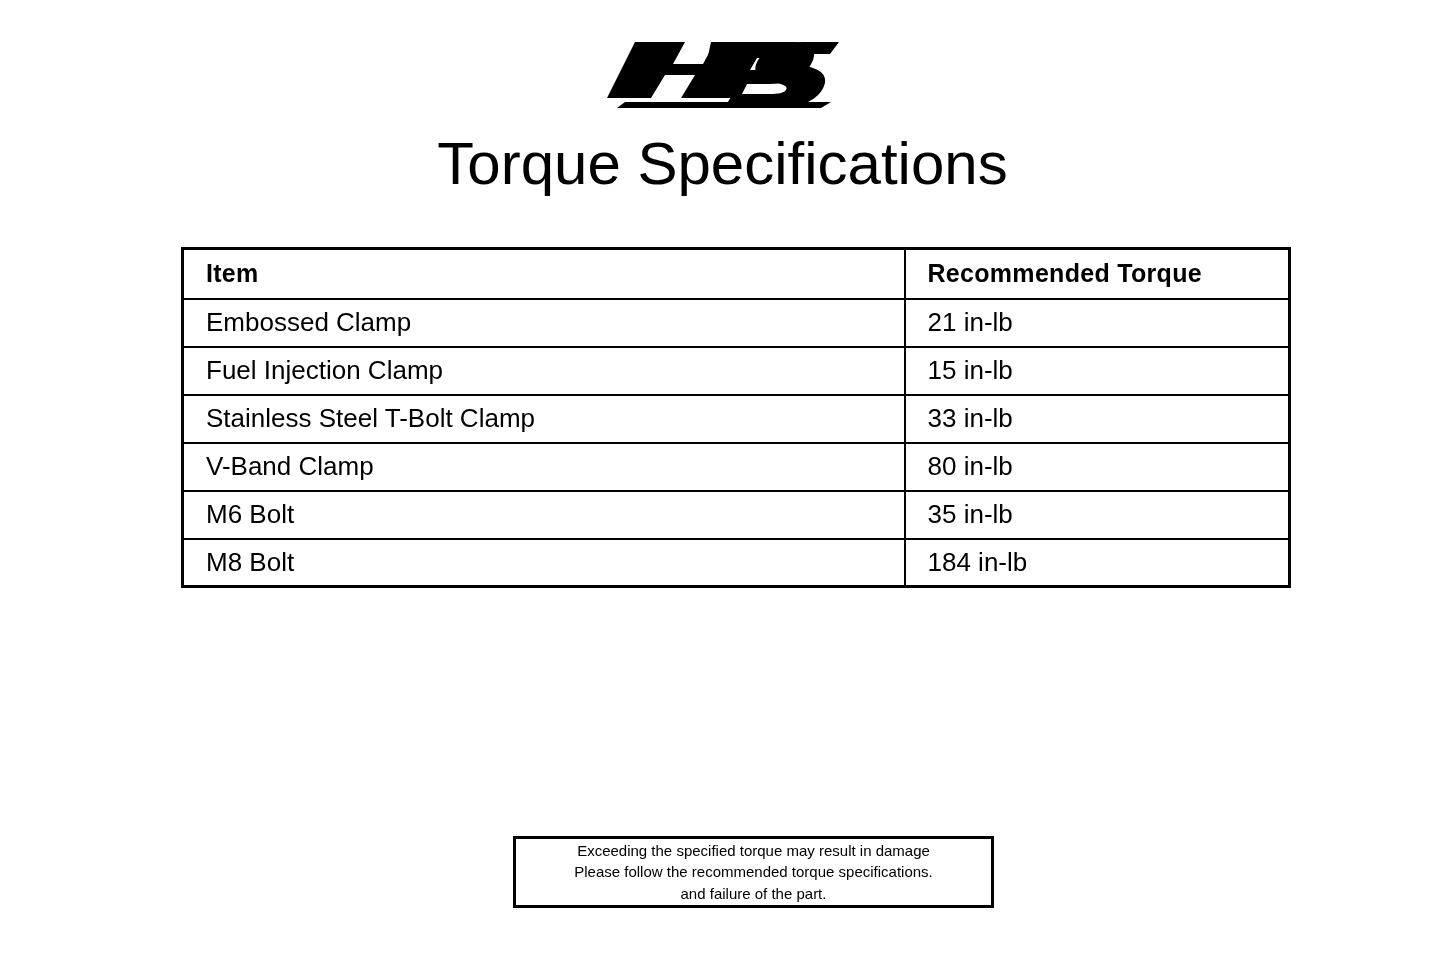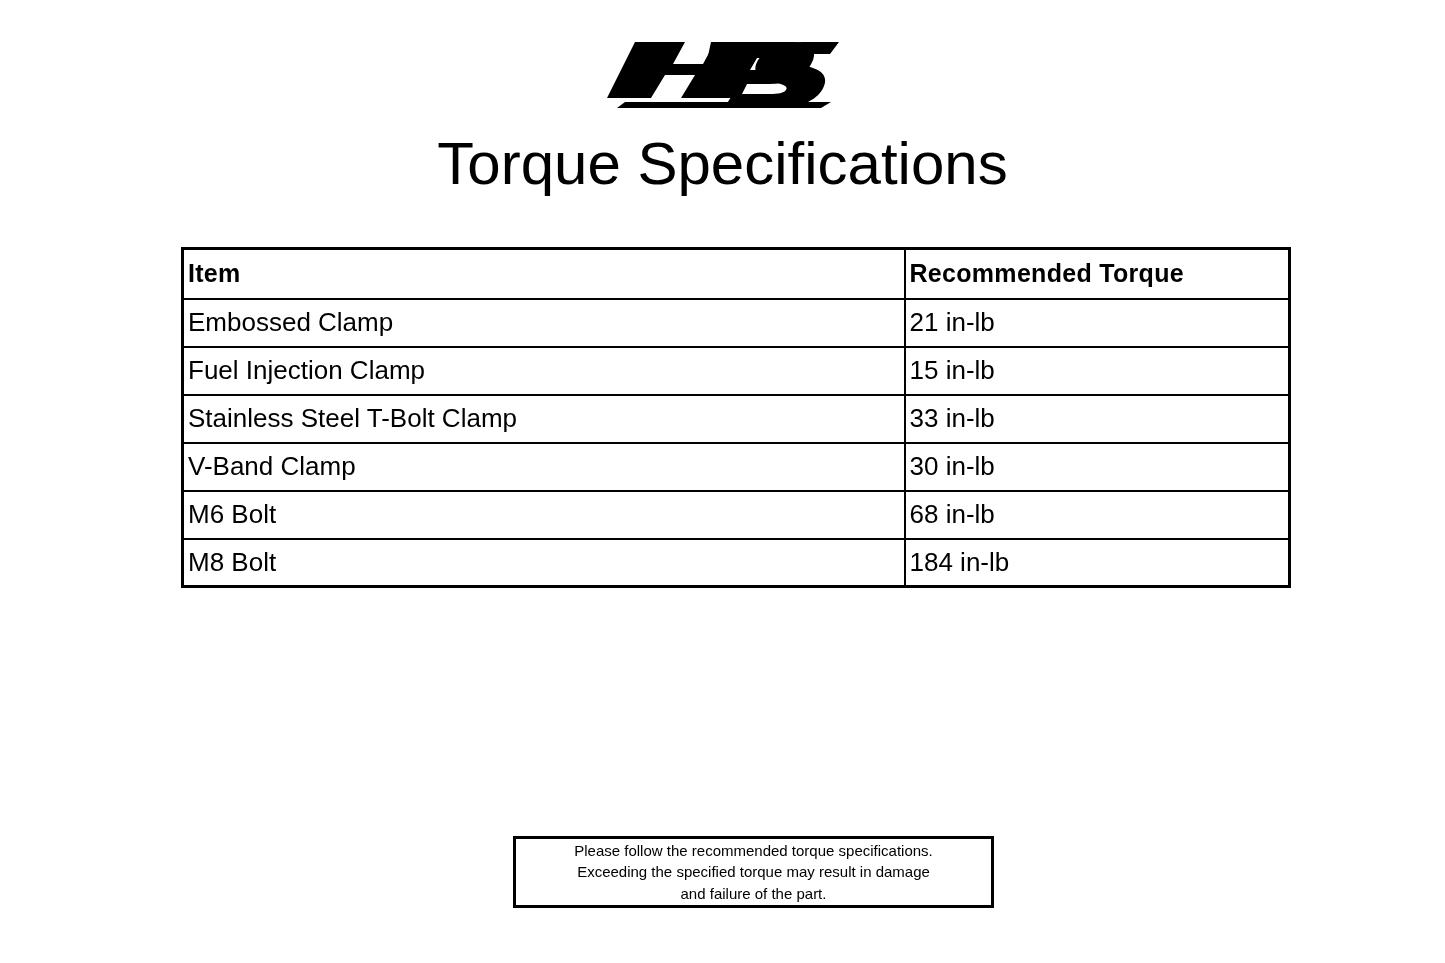--- a/index.html
+++ b/index.html
@@ -57,21 +57,21 @@
     table-layout: fixed;
     border: 3px solid #000000;
   }
   .spec-table col.c-item { width: 722px; }
   .spec-table col.c-torque { width: 385px; }
 
   .spec-table th,
   .spec-table td {
     border: 2px solid #000000;
     height: 48px;
-    padding: 0 0 0 4px;
+    padding: 0 0 0 22px;
     text-align: left;
     vertical-align: middle;
     font-size: 26px;
     font-weight: 400;
     line-height: 1.1;
     white-space: nowrap;
     background: #ffffff;
   }
   .spec-table th {
     font-weight: bold;
@@ -146,32 +146,32 @@
       <tr>
         <td>Fuel Injection Clamp</td>
         <td>15 in-lb</td>
       </tr>
       <tr>
         <td>Stainless Steel T-Bolt Clamp</td>
         <td>33 in-lb</td>
       </tr>
       <tr>
         <td>V-Band Clamp</td>
-        <td>30 in-lb</td>
+        <td>80 in-lb</td>
       </tr>
       <tr>
         <td>M6 Bolt</td>
-        <td>68 in-lb</td>
+        <td>35 in-lb</td>
       </tr>
       <tr>
         <td>M8 Bolt</td>
         <td>184 in-lb</td>
       </tr>
     </tbody>
   </table>
 
   <div class="note-box">
+    <div class="note-line">Exceeding the specified torque may result in damage</div>
     <div class="note-line">Please follow the recommended torque specifications.</div>
-    <div class="note-line">Exceeding the specified torque may result in damage</div>
     <div class="note-line">and failure of the part.</div>
   </div>
 
 </div>
 
 </body></html>

